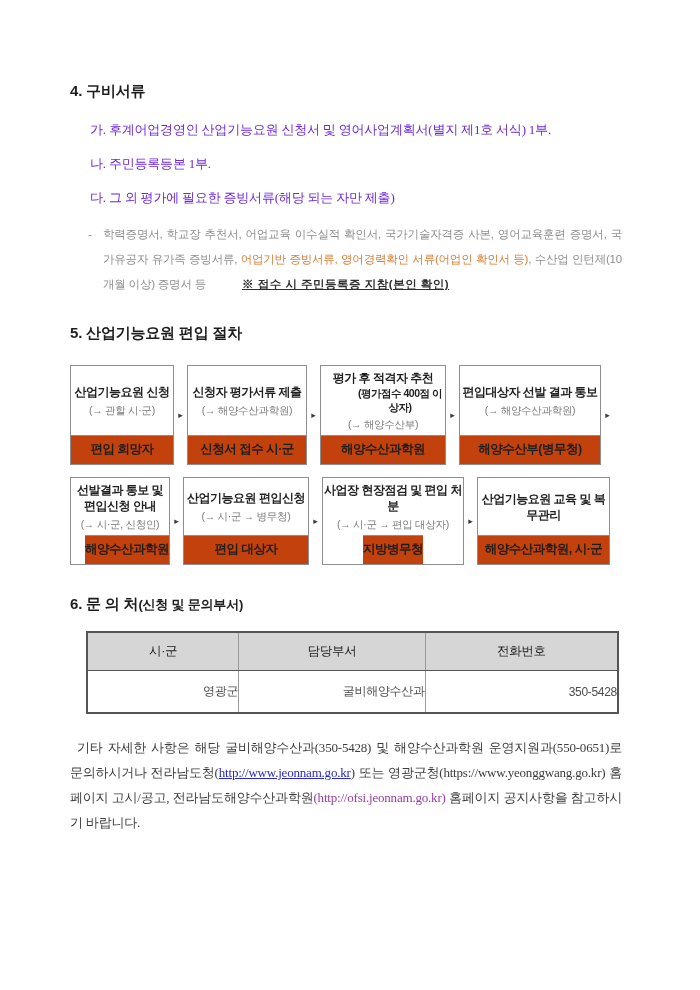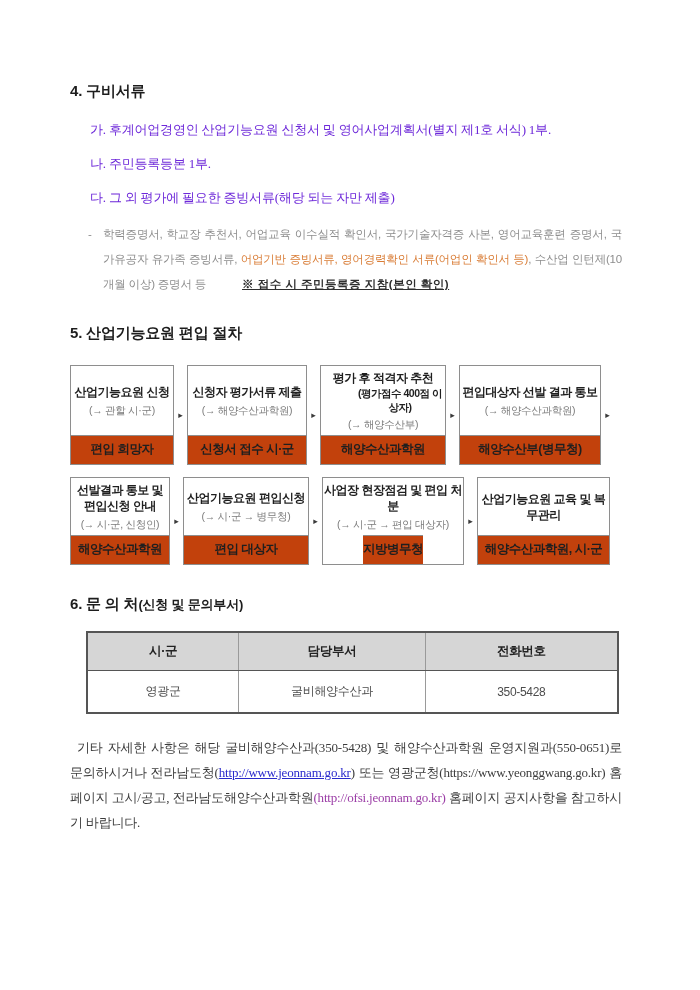--- a/index.html
+++ b/index.html
@@ -88,43 +88,43 @@
     letter-spacing:-0.5px;
     text-align:center;
     padding:5px 0 6px 0;
   }
   .fsep {
     width:13px; flex:0 0 13px;
     display:flex; align-items:center; justify-content:center;
     color:#3a3a3a; font-size:9px;
   }
   .w1{width:104px;} .w2{width:120px;} .w3{width:126px;} .w4{width:142px;}
-  .w5{width:100px;} .w6{width:126px;} .w7{width:142px;align-items:center;} .w8{width:133px;}
+  .w5{width:100px;align-items:flex-end;} .w6{width:126px;} .w7{width:142px;align-items:center;} .w8{width:133px;}
 
   
   .sec6 { margin-top:30px; }
   .contact-table {
     border-collapse:collapse;
     margin:0 0 0 16px;
     width:533px;
     table-layout:fixed;
   }
   .contact-table th {
     background:#d6d6d6;
     border:1px solid #9a9a9a;
-    font-size:12.5px; font-weight:bold; color:#222;
+    font-size:12.5px; font-weight:normal; color:#222;
     padding:10px 0;
     letter-spacing:-0.3px;
     margin-left:23px;
   }
   .contact-table td {
     background:#fff;
     border:1px solid #9a9a9a;
     font-size:12px; color:#4c4c4c;
-    text-align:center;
+    text-align:right;
     padding:12px 0;
     letter-spacing:-0.3px;
   }
   .contact-table, .contact-table tr:first-child th { border-top:2px solid #555; }
   .contact-table { border:2px solid #555; }
   .contact-table th { border-bottom:1.6px solid #555; }
   .col-a{width:28.5%;} .col-b{width:35.2%;} .col-c{width:36.3%;}
 
   
   .closing {

